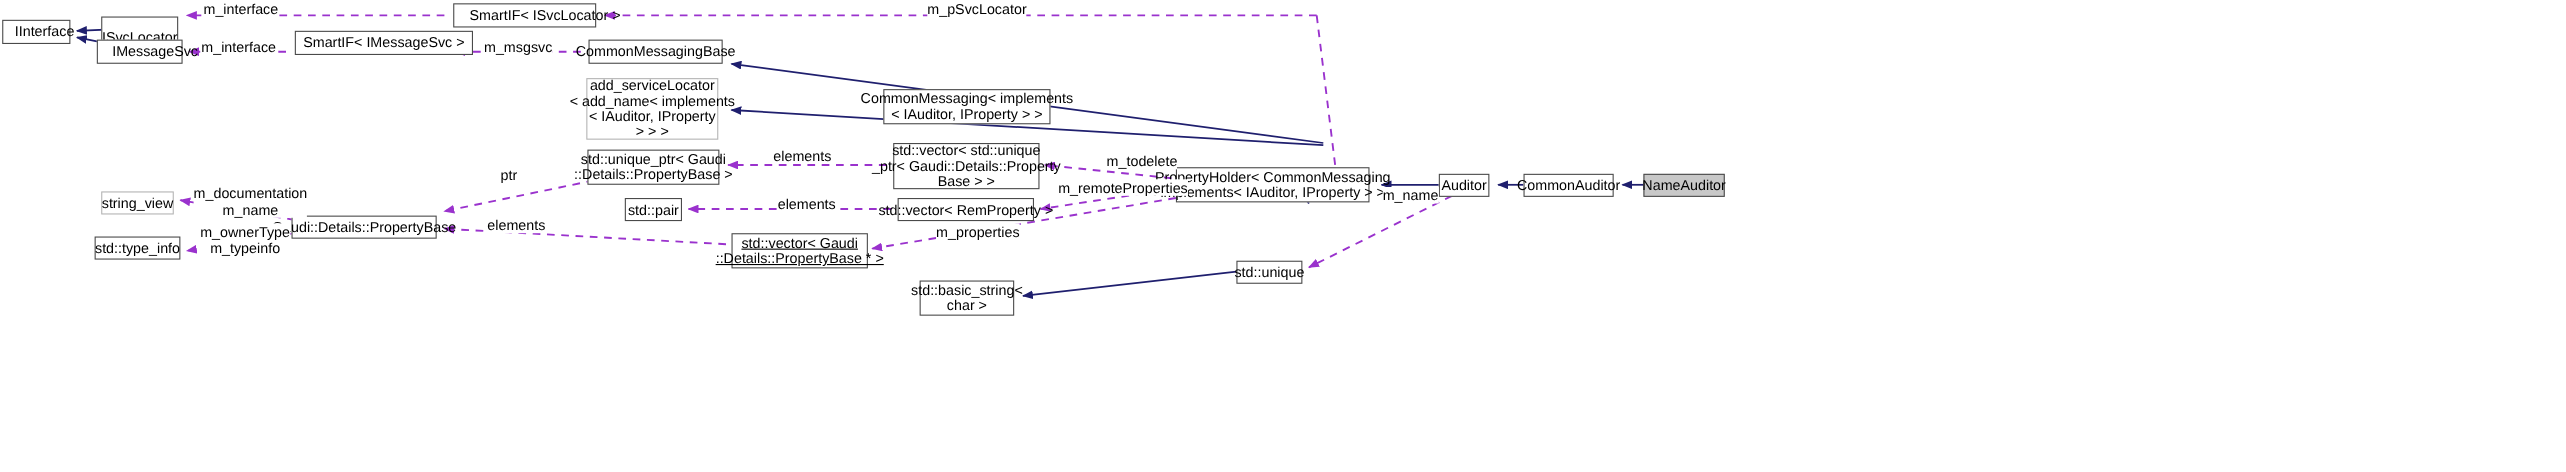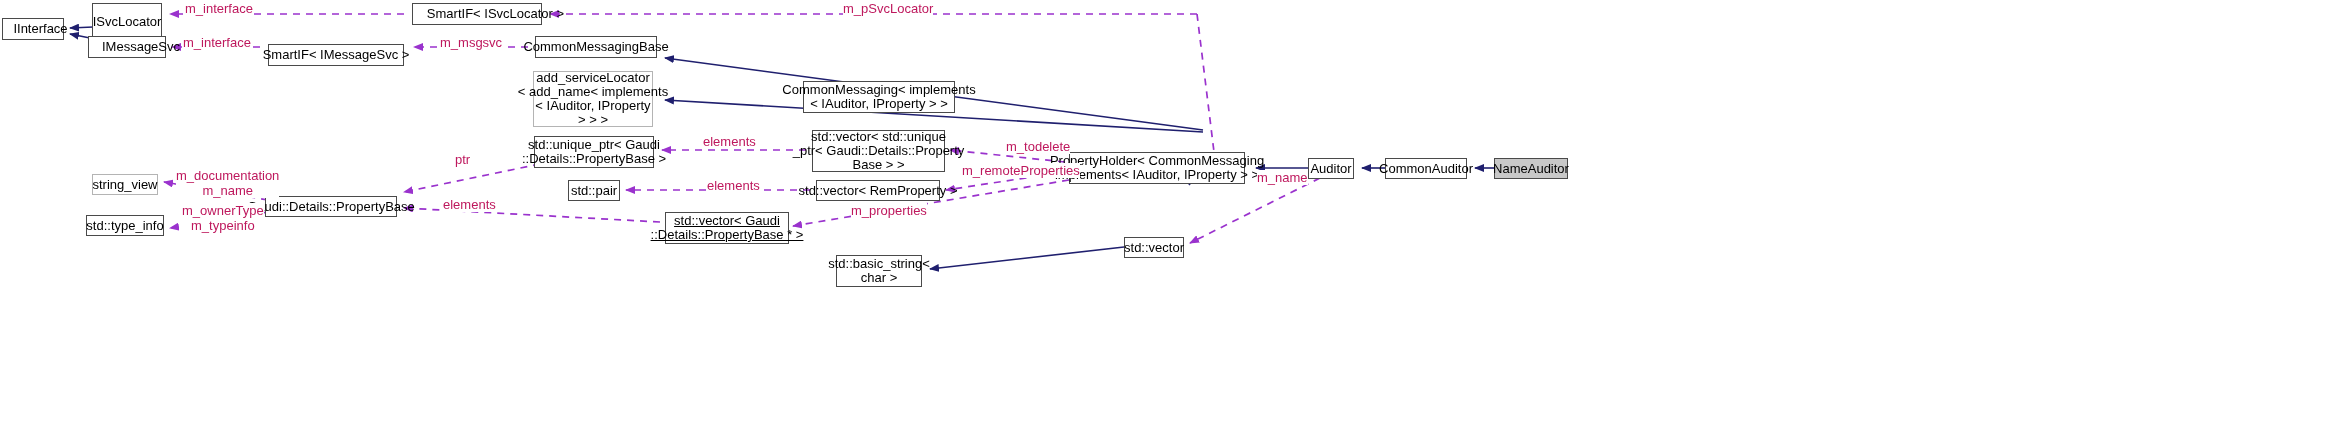--- a/index.html
+++ b/index.html
@@ -5,21 +5,21 @@
   html,body{margin:0;padding:0;background:#ffffff;}
   body{font-family:"Liberation Sans", sans-serif;}
   #diagram{position:relative;width:2333px;height:429px;background:#fff;overflow:hidden;}
   svg.edges{position:absolute;left:0;top:0;width:2333px;height:429px;}
   .node{position:absolute;box-sizing:border-box;background:#ffffff;
         border:1px solid #4a4a4a;display:flex;align-items:center;justify-content:center;
         text-align:center;font-size:13px;line-height:14px;color:#000;
         font-family:"Liberation Sans", sans-serif;white-space:pre;}
   .node.thin{border:1px solid #b4b4b4;}
   .node.current{background:#c8c8c8;border:1px solid #4a4a4a;}
-  .edgelabel{position:absolute;font-size:13px;line-height:15px;color:#be185d;
+  .edgelabel{position:absolute;font-size:13px;line-height:15px;color:#000000;
              background:#fff;text-align:center;white-space:pre;
              font-family:"Liberation Sans", sans-serif;}
 </style>
 </head>
 <body>
 
 <div id="diagram">
 
   <svg class="edges" viewBox="0 0 2333 429" xmlns="http://www.w3.org/2000/svg">
     <defs>
@@ -57,27 +57,27 @@
       <path d="M268,212 L170,228" marker-end="url(#arrUse)"></path>
       <path d="M1065,162 L950,150" marker-end="url(#arrUse)"></path>
       <path d="M1065,172 L946,190" marker-end="url(#arrUse)"></path>
       <path d="M1069,180 L793,226" marker-end="url(#arrUse)"></path>
       <path d="M1320,178 L1190,243" marker-end="url(#arrUse)"></path>
     </g>
   </svg>
 
   <div class="node" style="left:2px;top:18px;width:62px;height:22px;padding-left:15px;">IInterface</div>
 
-  <div class="node" style="left:92px;top:3px;width:70px;height:38px;">ISvcLocator</div>
+  <div class="node" style="left:92px;top:15px;width:70px;height:38px;">ISvcLocator</div>
 
   <div class="node" style="left:88px;top:36px;width:78px;height:22px;padding-left:28px;">IMessageSvc</div>
 
   <div class="node" style="left:412px;top:3px;width:130px;height:22px;padding-left:37px;">SmartIF&lt; ISvcLocator &gt;</div>
 
-  <div class="node" style="left:268px;top:44px;width:136px;height:22px;">SmartIF&lt; IMessageSvc &gt;</div>
+  <div class="node" style="left:268px;top:28px;width:162px;height:22px;">SmartIF&lt; IMessageSvc &gt;</div>
 
   <div class="node" style="left:535px;top:36px;width:122px;height:22px;">CommonMessagingBase</div>
 
   <div class="node thin" style="left:533px;top:71px;width:120px;height:56px;">add_serviceLocator
 &lt; add_name&lt; implements
 &lt; IAuditor, IProperty
 &gt; &gt; &gt;</div>
 
   <div class="node" style="left:803px;top:81px;width:152px;height:32px;">CommonMessaging&lt; implements
 &lt; IAuditor, IProperty &gt; &gt;</div>
@@ -98,21 +98,21 @@
 
   <div class="node" style="left:812px;top:130px;width:133px;height:42px;">std::vector&lt; std::unique
 _ptr&lt; Gaudi::Details::Property
 Base &gt; &gt;</div>
 
   <div class="node" style="left:816px;top:180px;width:124px;height:21px;">std::vector&lt; RemProperty &gt;</div>
 
   <div class="node" style="left:836px;top:255px;width:86px;height:32px;">std::basic_string&lt;
 char &gt;</div>
 
-  <div class="node" style="left:1124px;top:237px;width:60px;height:21px;">std::vector</div>
+  <div class="node" style="left:1124px;top:237px;width:60px;height:21px;">std::unique</div>
 
   <div class="node" style="left:1069px;top:152px;width:176px;height:32px;">PropertyHolder&lt; CommonMessaging
 &lt; implements&lt; IAuditor, IProperty &gt; &gt; &gt;</div>
 
   <div class="node" style="left:1308px;top:158px;width:46px;height:21px;">Auditor</div>
 
   <div class="node" style="left:1385px;top:158px;width:82px;height:21px;">CommonAuditor</div>
 
   <div class="node current" style="left:1494px;top:158px;width:74px;height:21px;">NameAuditor</div>
 

